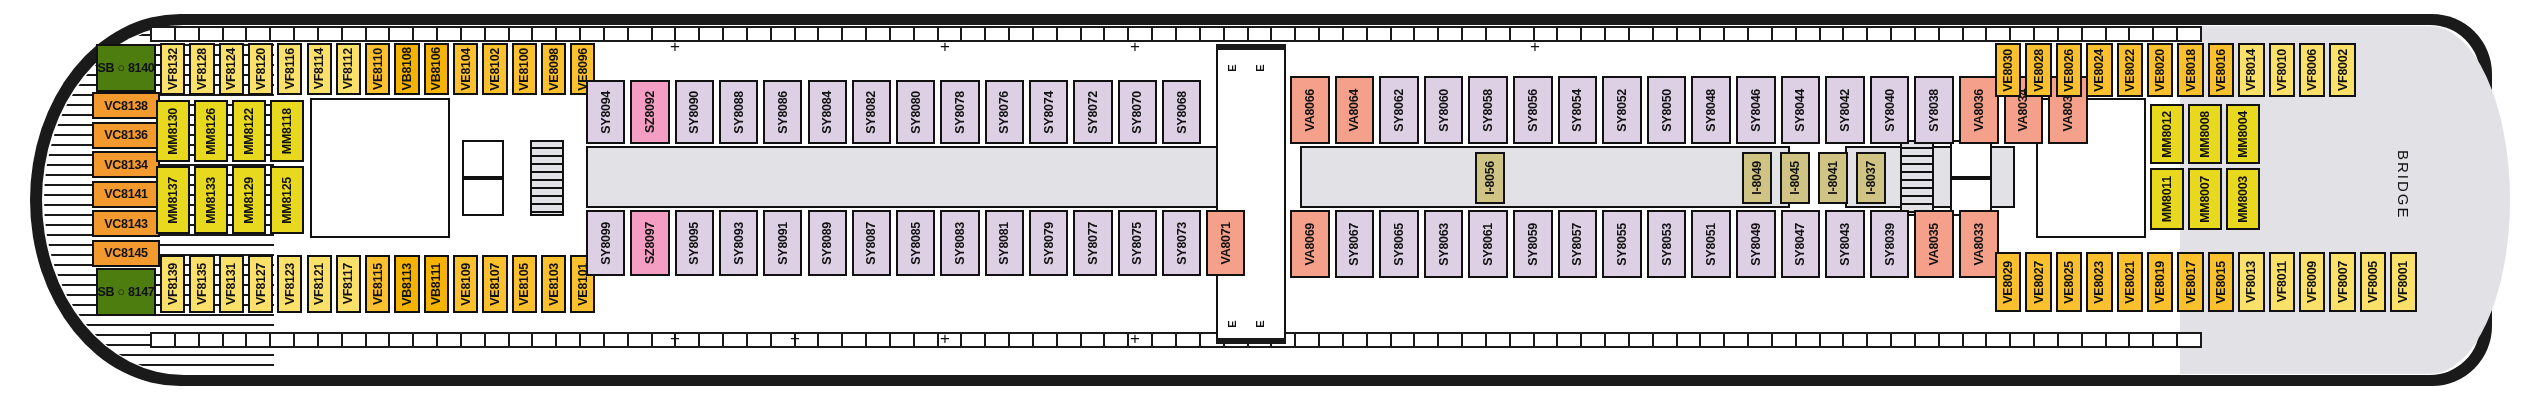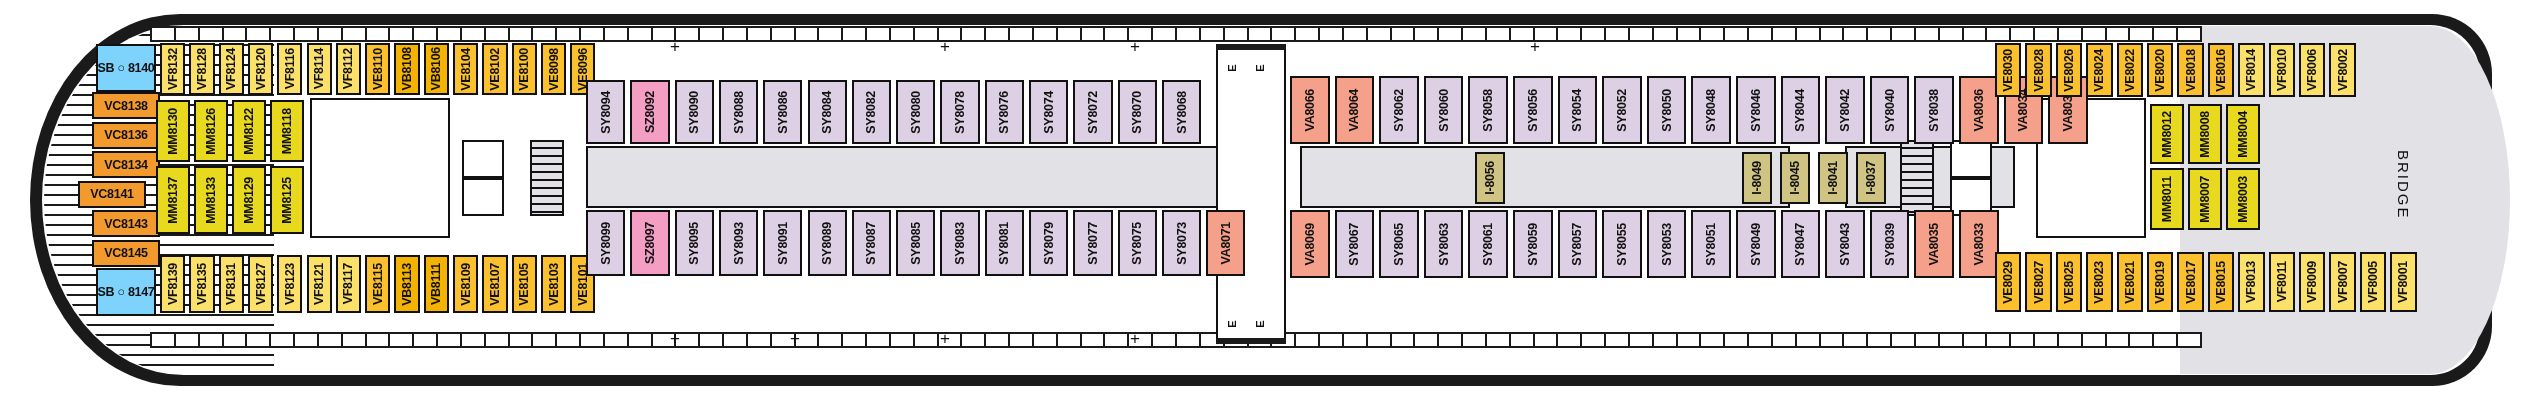--- a/index.html
+++ b/index.html
@@ -105,21 +105,21 @@
 
   
   .c-VF { background: #fbe06a; }
   .c-VE { background: #fbc02d; }
   .c-VB { background: #f5b301; }
   .c-VA { background: #f4a08a; }
   .c-VC { background: #f29a2e; }
   .c-MM { background: #e8d91e; }
   .c-SY { background: #ded0e4; }
   .c-SZ { background: #f49ec4; }
-  .c-SB { background: #7dd3fc; }
+  .c-SB { background: #4d7c0f; }
   .c-I  { background: #cfc483; }
 
   
   .corridor {
     position: absolute;
     background: #e2e2e6;
     border: 2.2px solid #111;
   }
   .white-room {
     position: absolute;
@@ -427,21 +427,21 @@
       </div>
       <div class="cabin c-VC horiz" style="left: 92px; top: 92px; width: 68px; height: 27px;">
         <span>VC8138</span>
       </div>
       <div class="cabin c-VC horiz" style="left: 92px; top: 121.5px; width: 68px; height: 27px;">
         <span>VC8136</span>
       </div>
       <div class="cabin c-VC horiz" style="left: 92px; top: 151px; width: 68px; height: 27px;">
         <span>VC8134</span>
       </div>
-      <div class="cabin c-VC horiz" style="left: 78px; top: 180.5px; width: 68px; height: 27px;">
+      <div class="cabin c-VC horiz" style="left: 92px; top: 180.5px; width: 68px; height: 27px;">
         <span>VC8141</span>
       </div>
       <div class="cabin c-VC horiz" style="left: 92px; top: 210px; width: 68px; height: 27px;">
         <span>VC8143</span>
       </div>
       <div class="cabin c-VC horiz" style="left: 92px; top: 239.5px; width: 68px; height: 27px;">
         <span>VC8145</span>
       </div>
       <div class="cabin c-VF" style="left: 160px; top: 43px; width: 25.3px; height: 52px;">
         <span>VF8132</span>

